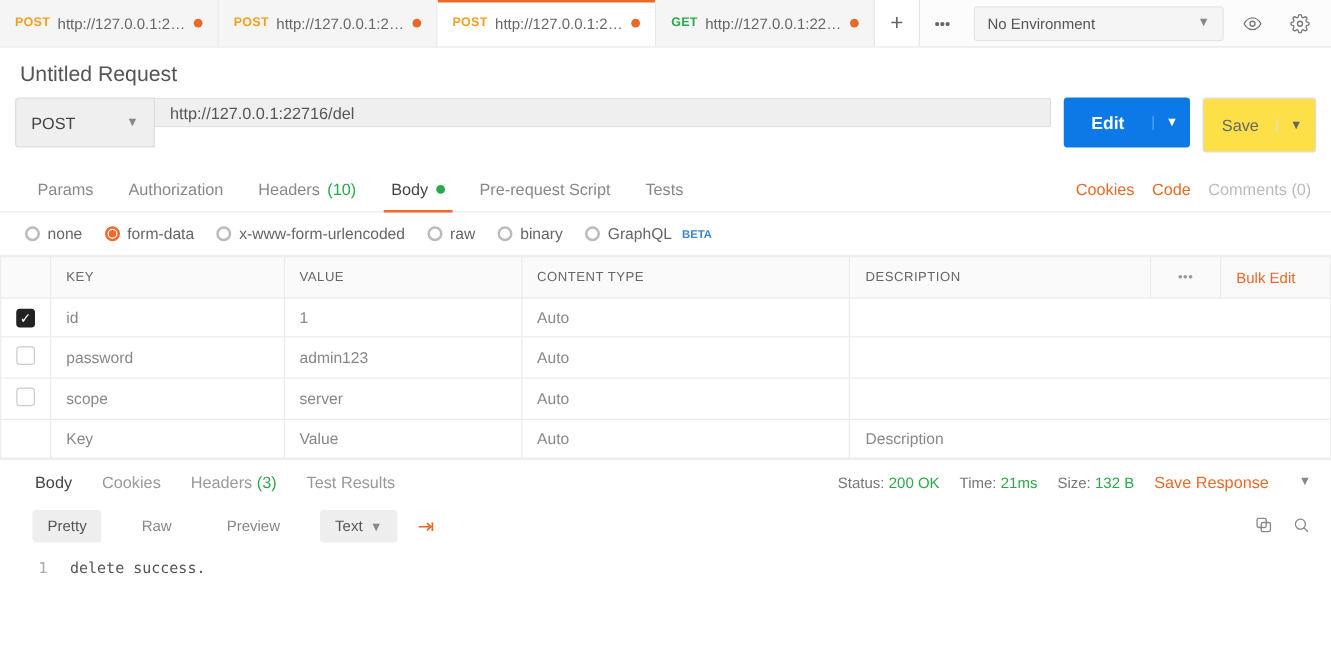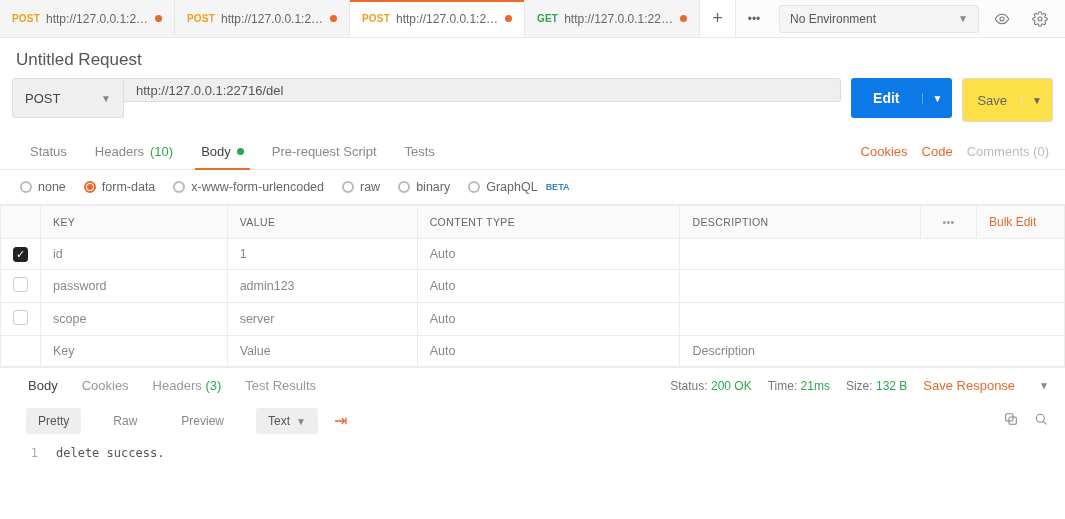--- a/index.html
+++ b/index.html
@@ -145,21 +145,24 @@
     <span class="dd">▼</span>
   </div>
   <div class="savebtn">
     <span class="lbl">Save</span>
     <span class="dd">▼</span>
   </div>
 </div>
 
 <div class="reqtabs">
   <div class="reqtab">
-      <span>Status</span>
+      <span>Params</span>
+    </div>
+  <div class="reqtab">
+      <span>Authorization</span>
     </div>
   <div class="reqtab">
       <span>Headers</span> 
       <span class="count">(10)</span>
     </div>
   <div class="reqtab active">
       <span>Body</span>
       <span class="greendot"></span>
     </div>
   <div class="reqtab">

